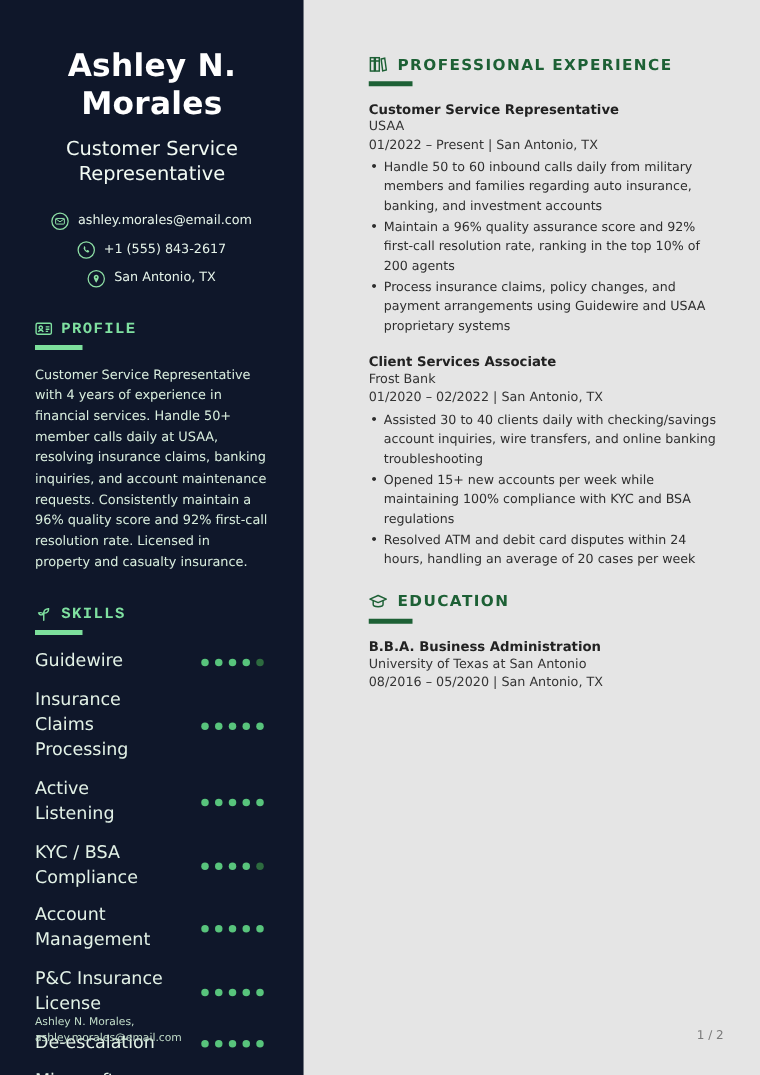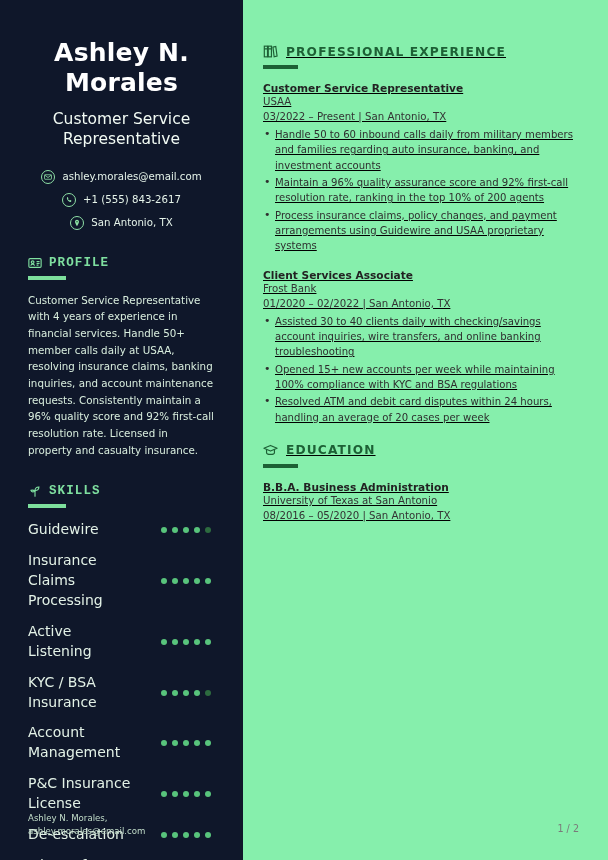--- a/index.html
+++ b/index.html
@@ -108,24 +108,23 @@
     left: 0; bottom: 22px;
     width: 288px;
     padding: 0 28px;
     font-size: 8.6px;
     line-height: 1.5;
     color: #c2ddc9;
   }
   
   .main {
     flex: 1 1 auto;
-    padding: 44px 30px 0 20px;
+    padding: 44px 30px 0 52px;
     position: relative;
-    background: #86efac;
-    text-decoration: underline;
+    background: #e5e5e5;
   }
   .m-section { margin-bottom: 18px; }
   .m-head { display: flex; align-items: center; gap: 8px; }
   .m-head .hicon { width: 15px; height: 15px; flex: 0 0 15px; }
   .m-head .hicon svg { width: 15px; height: 15px; display: block; }
   .m-head-text {
     font-size: 12.2px;
     font-weight: bold;
     letter-spacing: 1.15px;
     color: #1d6035;
@@ -268,21 +267,21 @@
               <div class="skill-name">Active Listening</div>
               <div class="dots">
                 <span class="dot"></span>
                 <span class="dot"></span>
                 <span class="dot"></span>
                 <span class="dot"></span>
                 <span class="dot"></span>
               </div>
             </div>
             <div class="skill-row">
-              <div class="skill-name">KYC / BSA Insurance</div>
+              <div class="skill-name">KYC / BSA Compliance</div>
               <div class="dots">
                 <span class="dot"></span>
                 <span class="dot"></span>
                 <span class="dot"></span>
                 <span class="dot"></span>
                 <span class="dot off"></span>
               </div>
             </div>
             <div class="skill-row">
               <div class="skill-name">Account Management</div>
@@ -345,21 +344,21 @@
             <path d="M1.4 5.2h3.4M5.6 5.2h3.4"></path>
           </svg>
         </span>
         <span class="m-head-text">PROFESSIONAL EXPERIENCE</span>
       </div>
       <div class="m-rule"></div>
       <div id="experience-entries">
           <div class="entry">
             <div class="entry-title">Customer Service Representative</div>
             <div class="entry-org">USAA</div>
-            <div class="entry-meta">03/2022 – Present | San Antonio, TX</div>
+            <div class="entry-meta">01/2022 – Present | San Antonio, TX</div>
             <ul class="bullets">
               <li>Handle 50 to 60 inbound calls daily from military members and families regarding auto insurance, banking, and investment accounts</li>
               <li>Maintain a 96% quality assurance score and 92% first-call resolution rate, ranking in the top 10% of 200 agents</li>
               <li>Process insurance claims, policy changes, and payment arrangements using Guidewire and USAA proprietary systems</li>
             </ul>
           </div>
           <div class="entry">
             <div class="entry-title">Client Services Associate</div>
             <div class="entry-org">Frost Bank</div>
             <div class="entry-meta">01/2020 – 02/2022 | San Antonio, TX</div>

